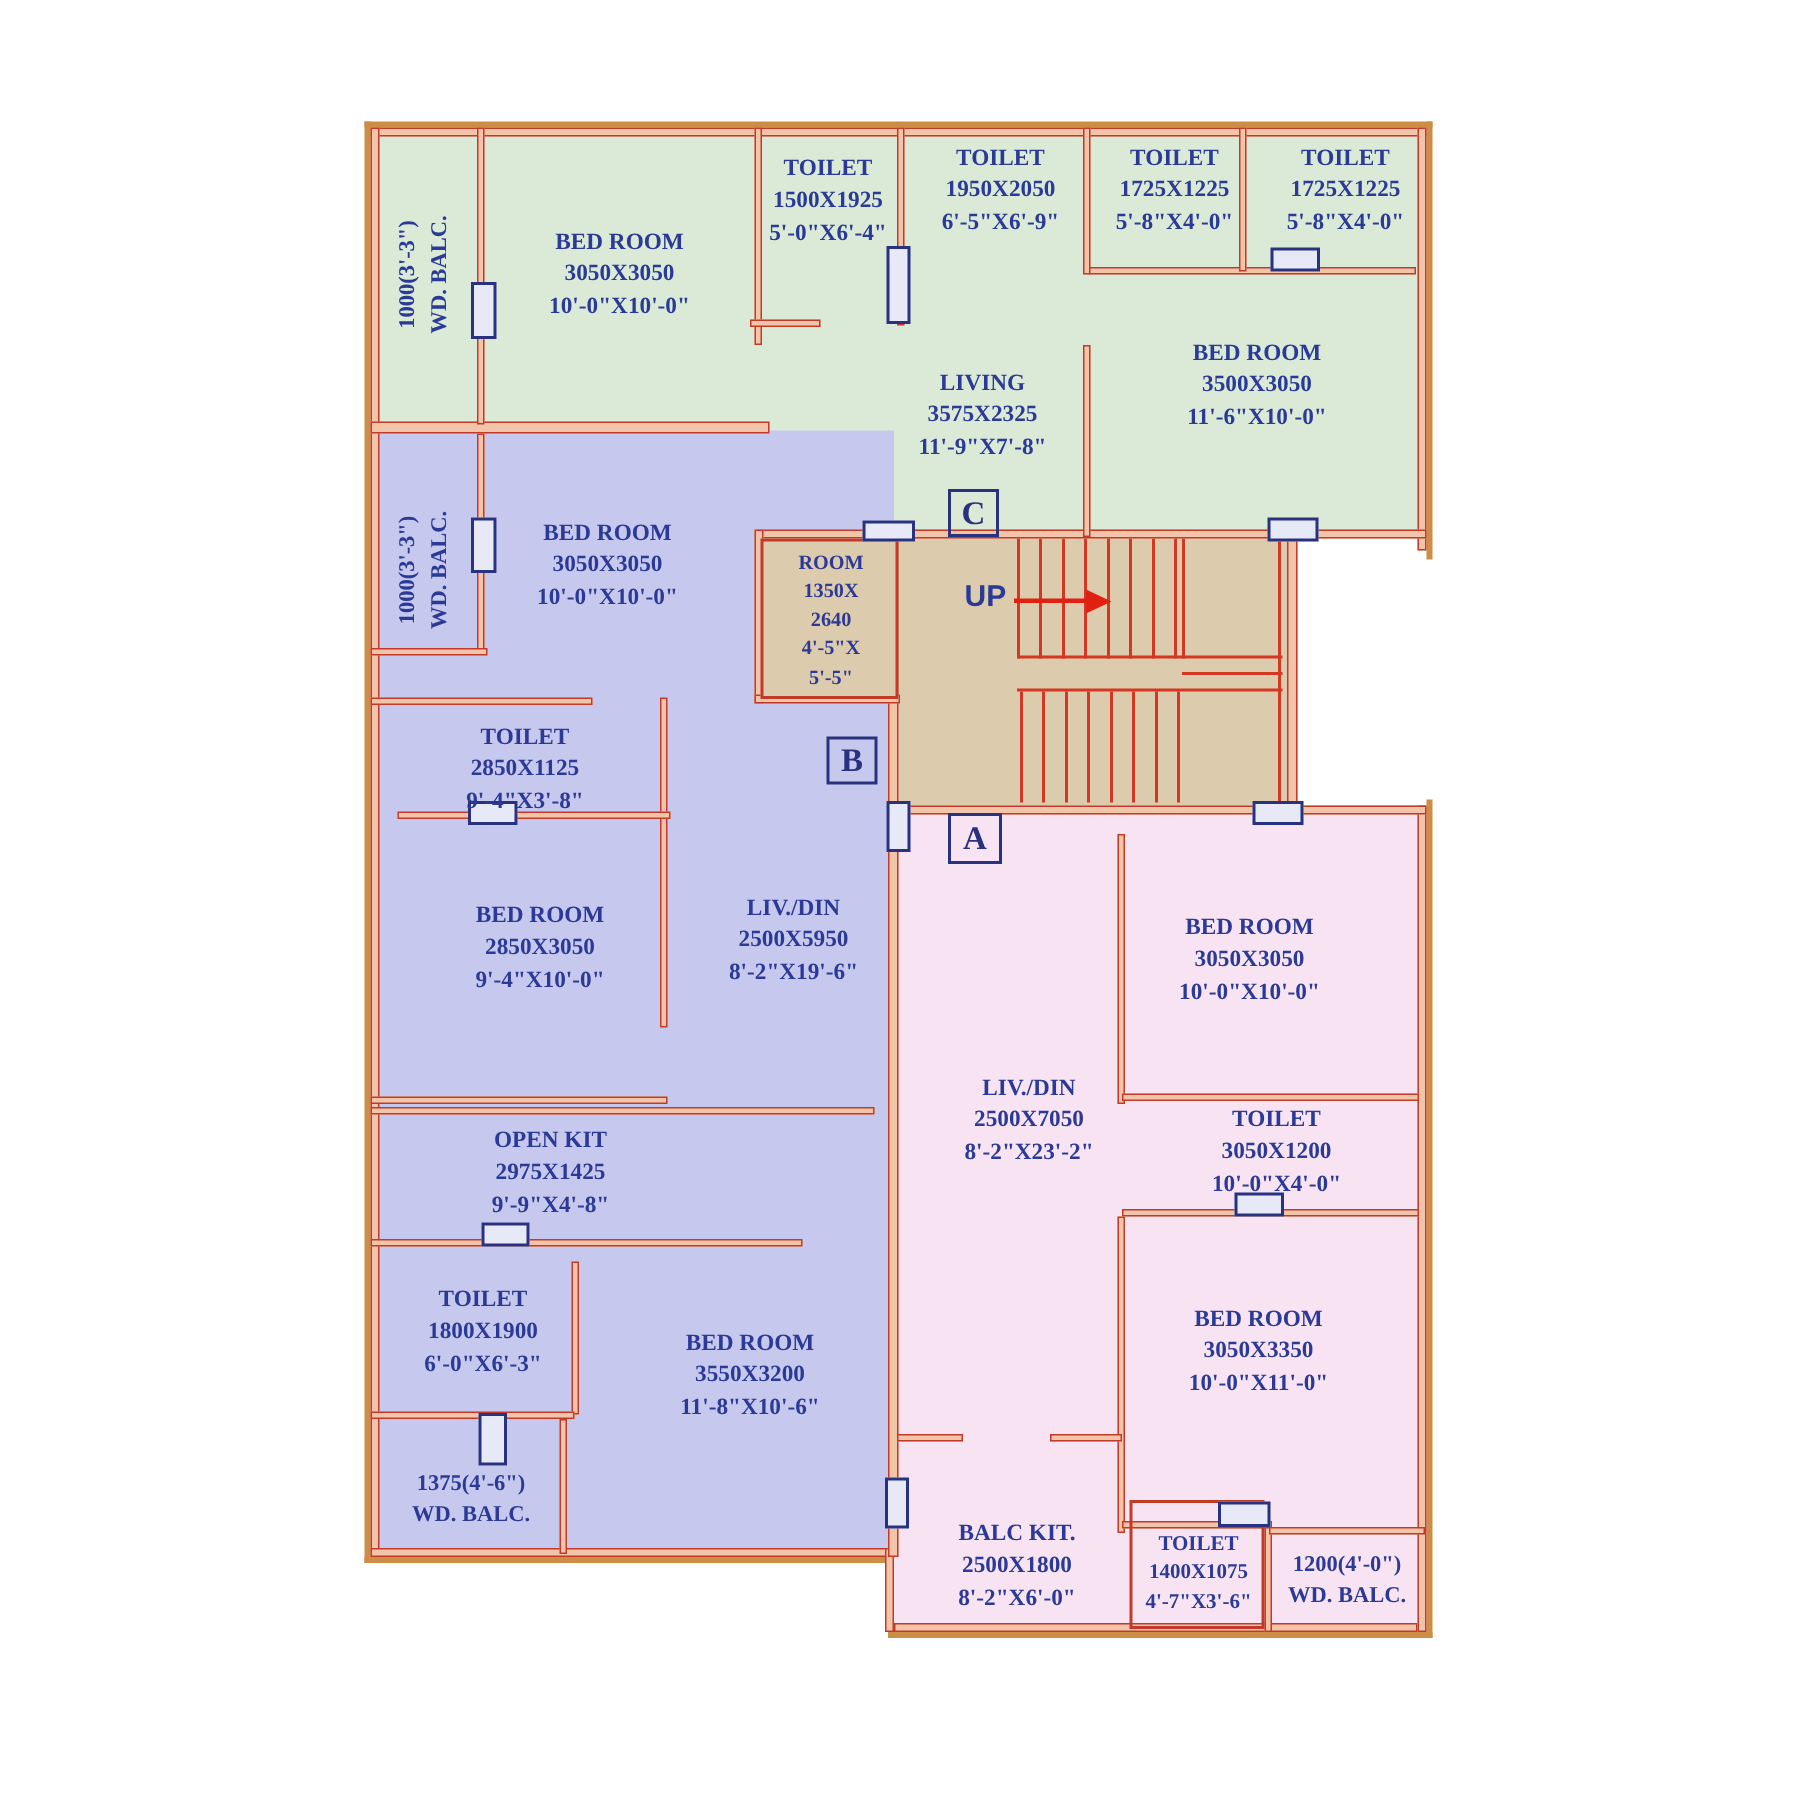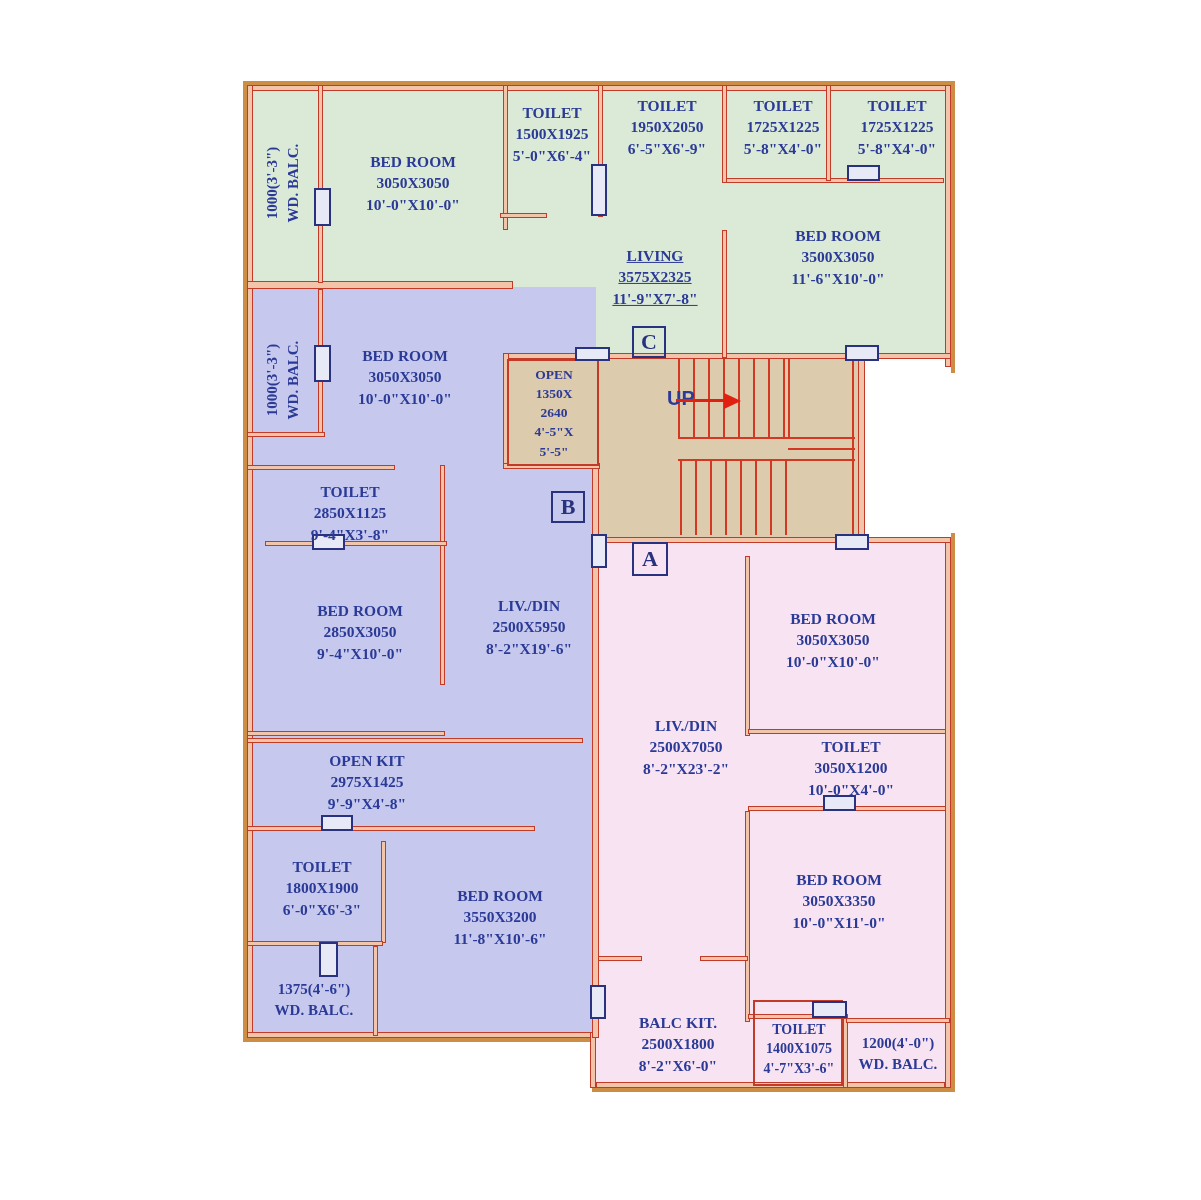--- a/index.html
+++ b/index.html
@@ -132,21 +132,21 @@
   <div class="lbl" style="left:783px;top:127px;">
     <div>TOILET</div>
       <div>1725X1225</div>
       <div>5'-8"X4'-0"</div>
   </div>
   <div class="lbl" style="left:897px;top:127px;">
     <div>TOILET</div>
       <div>1725X1225</div>
       <div>5'-8"X4'-0"</div>
   </div>
-  <div class="lbl" style="left:655px;top:277px;text-decoration:underline;">
+  <div class="lbl" style="left:655px;top:277px;">
     <div>LIVING</div>
       <div>3575X2325</div>
       <div>11'-9"X7'-8"</div>
   </div>
   <div class="lbl" style="left:838px;top:257px;">
     <div>BED ROOM</div>
       <div>3500X3050</div>
       <div>11'-6"X10'-0"</div>
   </div>
 
@@ -228,28 +228,28 @@
   <div class="lbl" style="left:314px;top:1000px;font-size:15px;">
     <div>1375(4'-6")</div>
       <div>WD. BALC.</div>
   </div>
   <div class="lbl" style="left:898px;top:1054px;font-size:15px;">
     <div>1200(4'-0")</div>
       <div>WD. BALC.</div>
   </div>
 
   <div class="lbl" style="left:554px;top:413px;font-size:13.5px;line-height:1.42;">
-    <div>OPEN</div>
+    <div>ROOM</div>
       <div>1350X</div>
       <div>2640</div>
     <div>4'-5"X</div>
       <div>5'-5"</div>
   </div>
 
-  <div class="uplbl" style="left:643px;top:387px;margin-left:24px;">UP</div>
+  <div class="uplbl" style="left:643px;top:387px;">UP</div>
   <div class="arrowline" style="left:676px;top:399px;width:50px;"></div>
   <div class="arrowhead" style="left:724px;top:393px;"></div>
 
   <div class="marker" style="left:632px;top:326px;width:34px;height:32px;">C</div>
   <div class="marker" style="left:551px;top:491px;width:34px;height:32px;">B</div>
   <div class="marker" style="left:632px;top:542px;width:36px;height:34px;">A</div>
 
 </div>
 
 </body></html>

